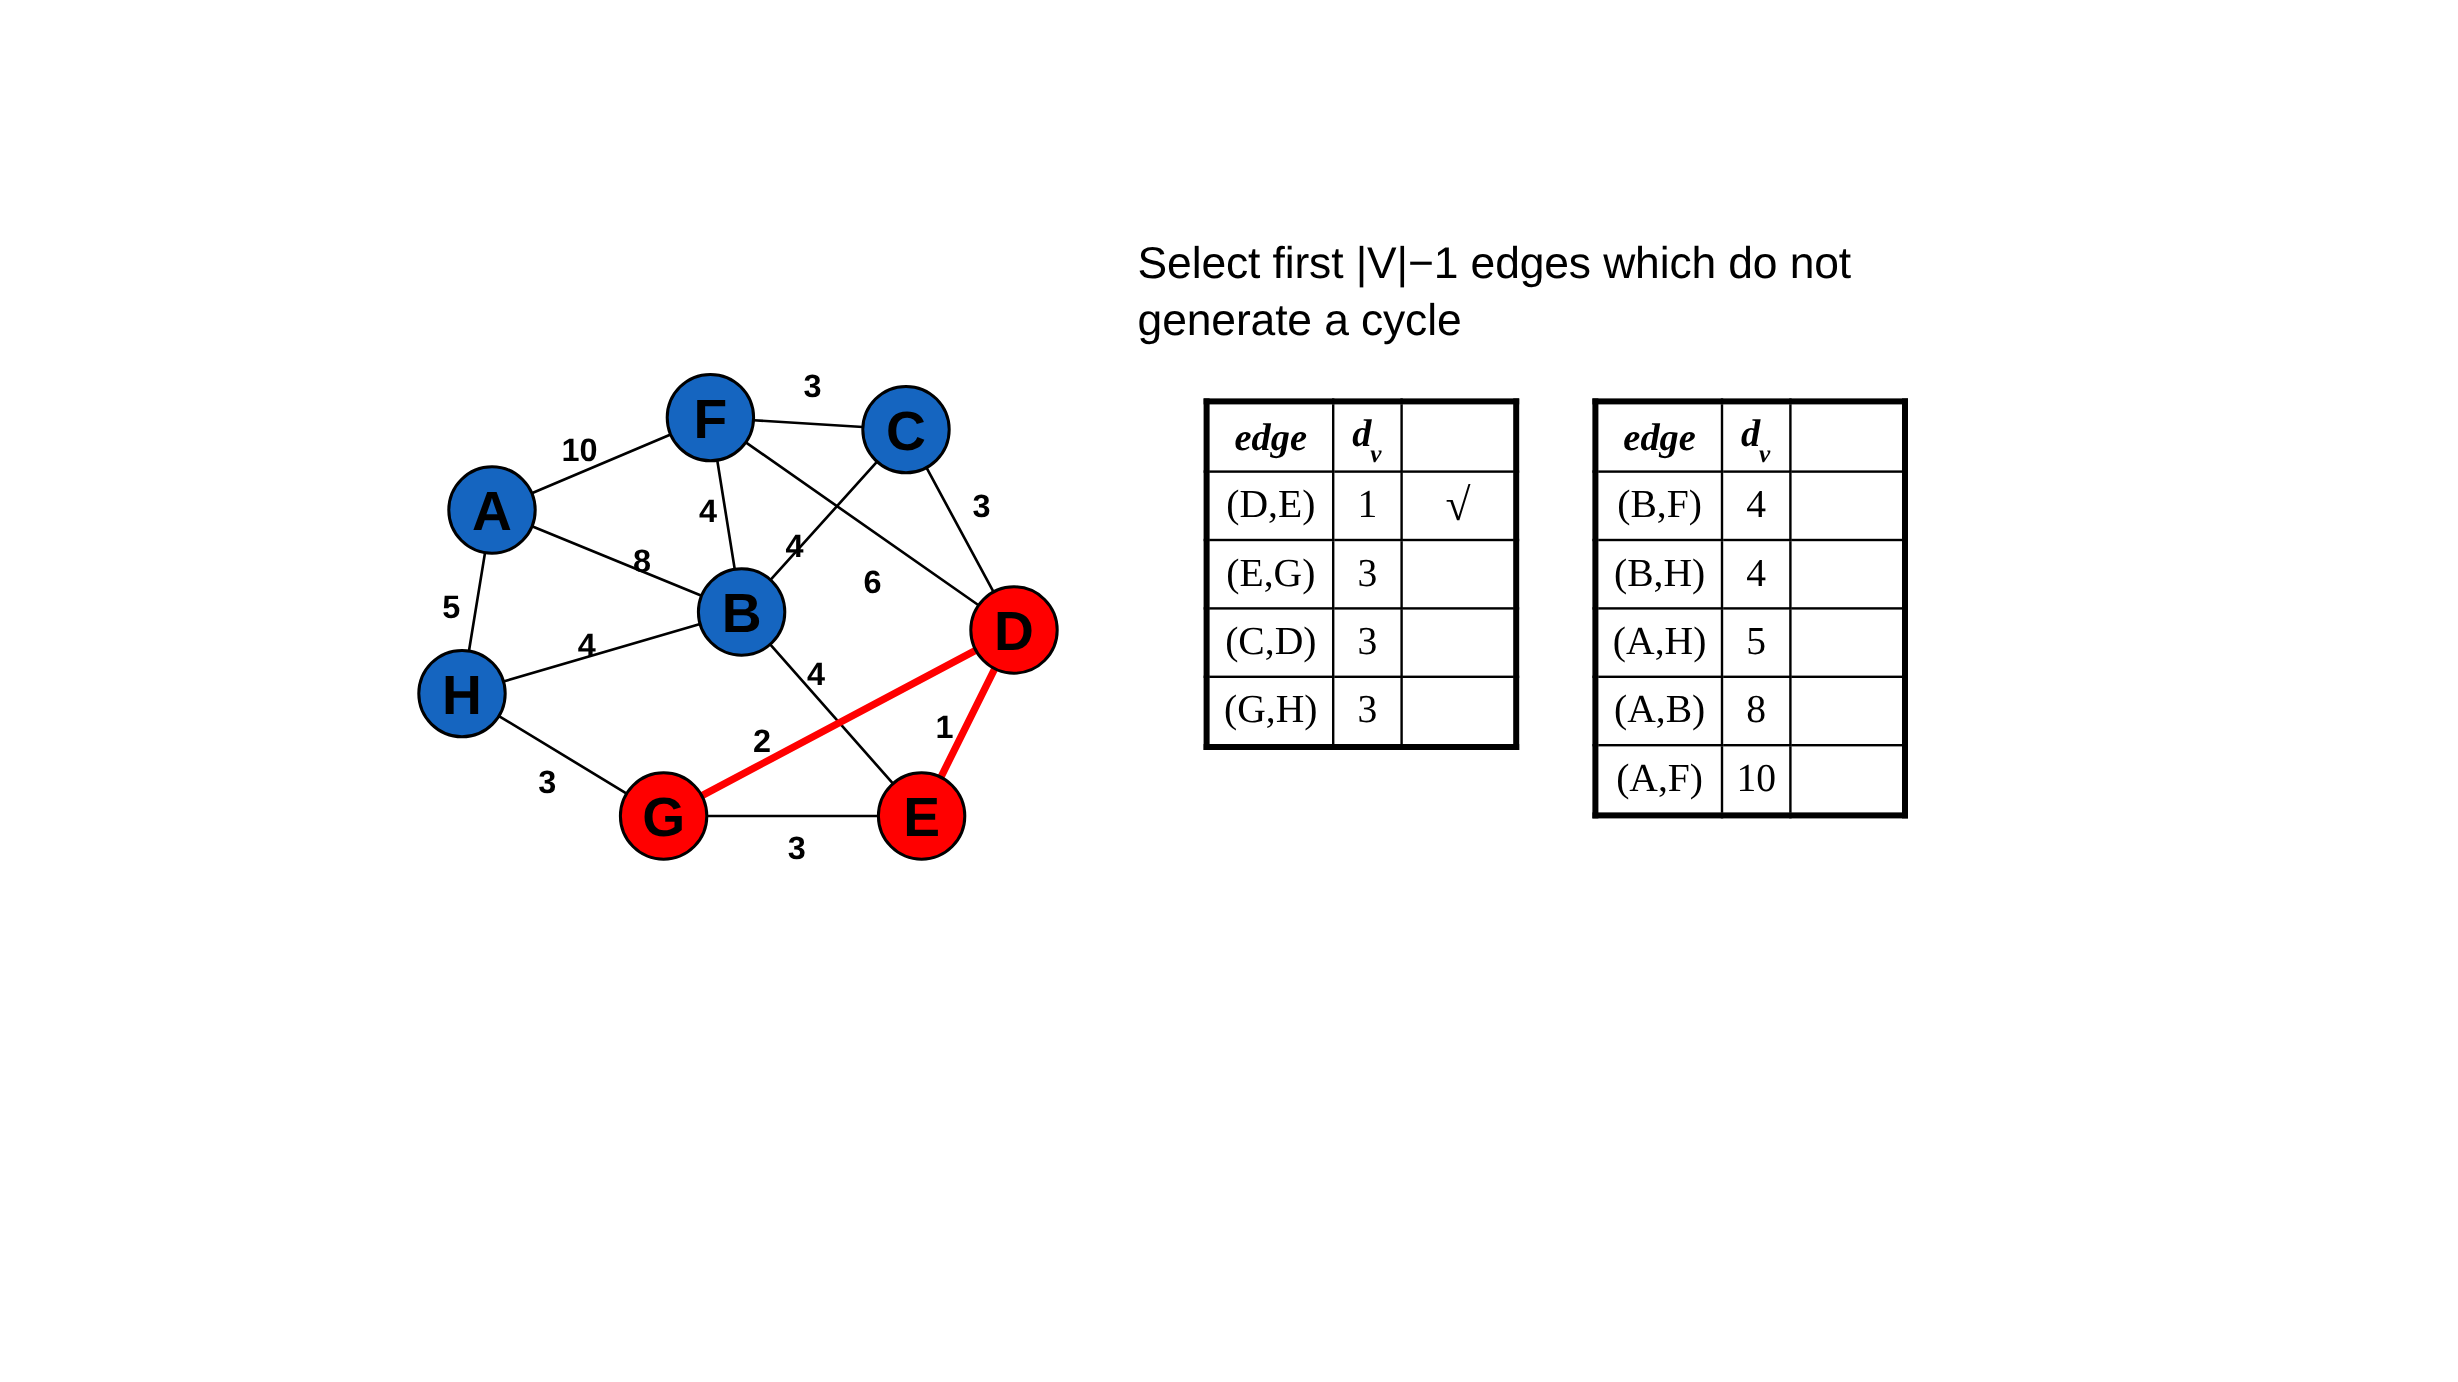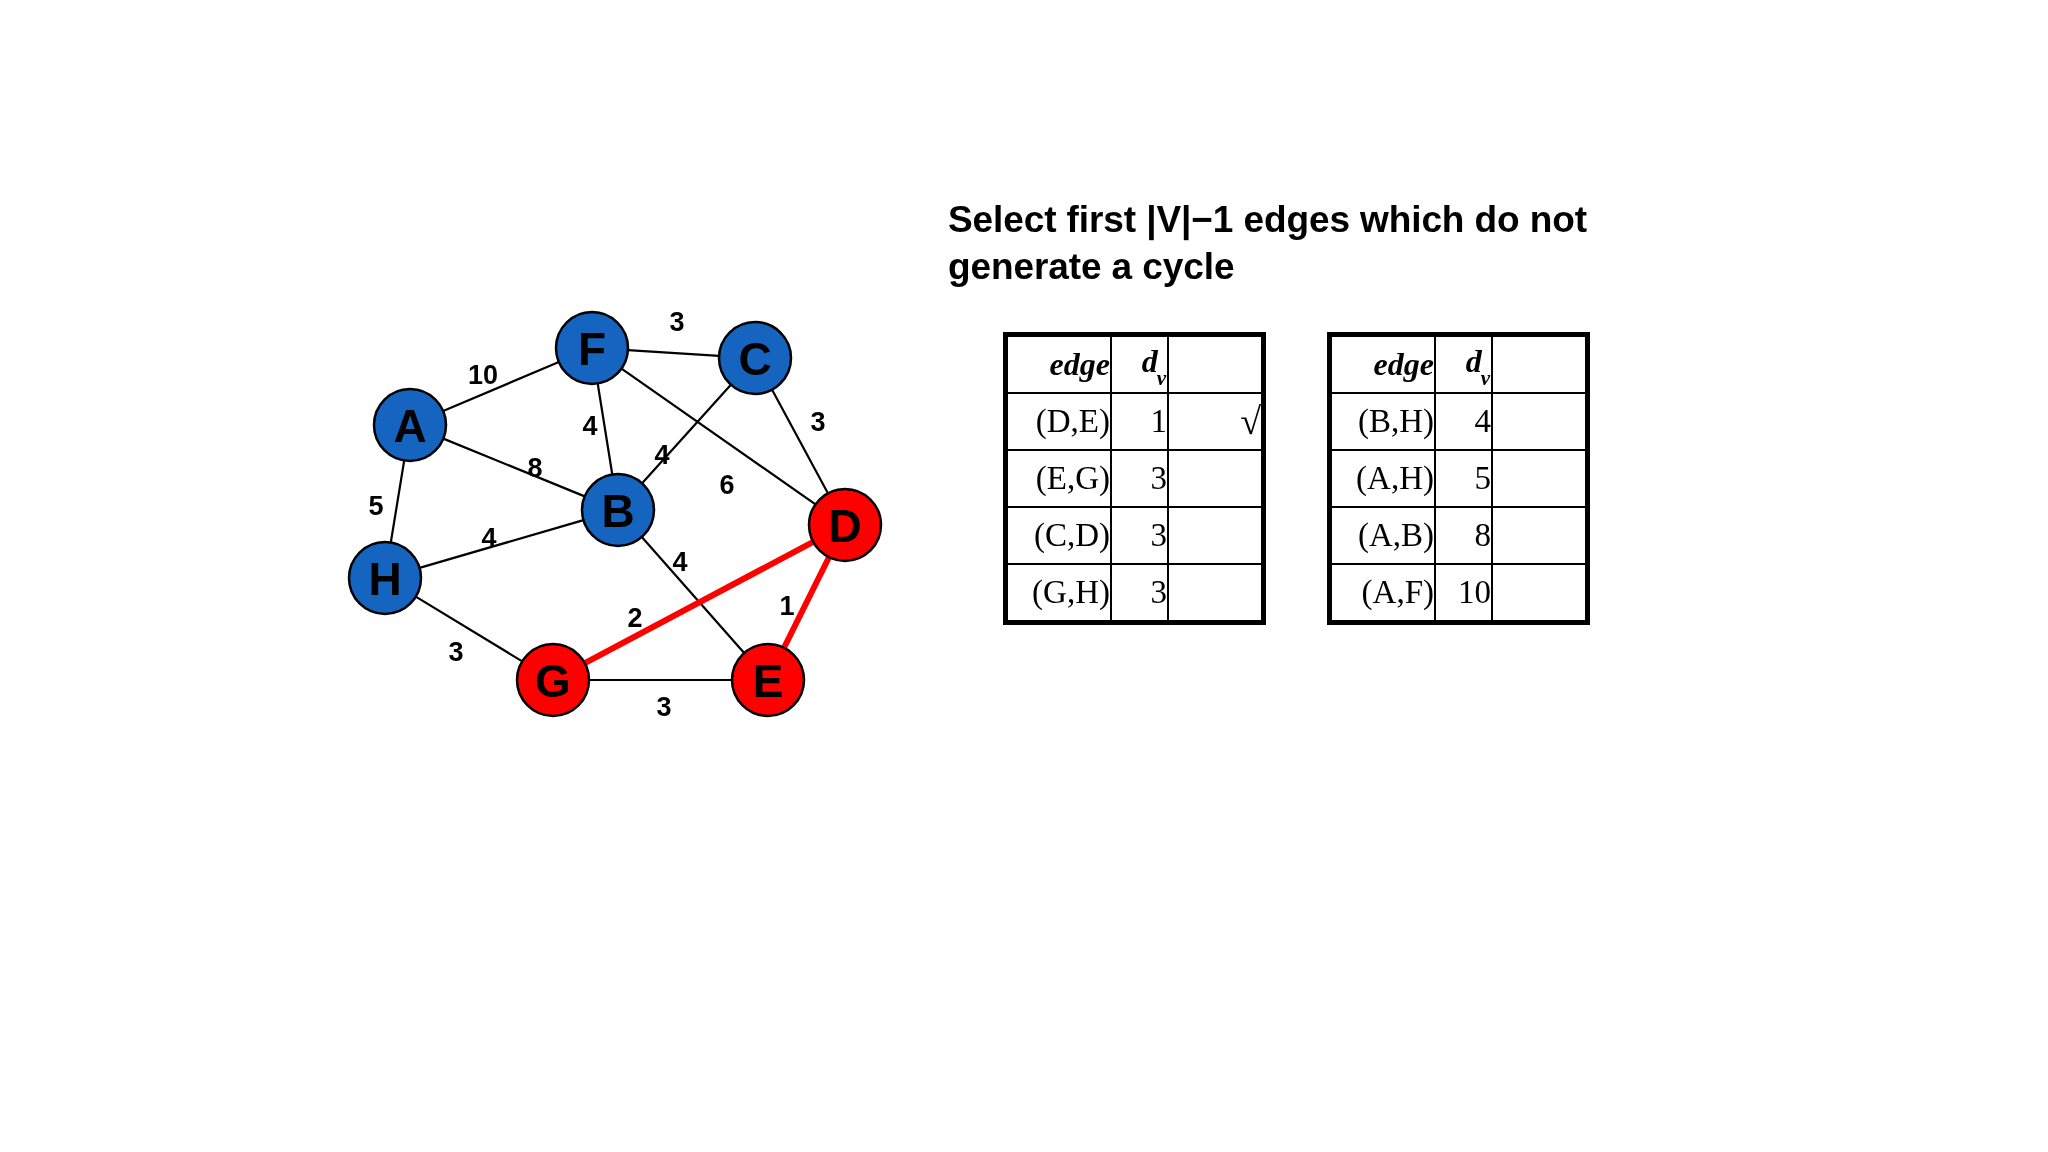--- a/index.html
+++ b/index.html
@@ -18,21 +18,21 @@
   }
 
   
   #instruction-text {
     position: absolute;
     left: 948px;
     top: 196px;
     width: 640px;
     font-size: 37px;
     line-height: 1.28;
-    font-weight: 700;
+    font-weight: 400;
     color: #000000;
     letter-spacing: -0.1px;
   }
 
   
   #graph-figure {
     position: absolute;
     left: 0px;
     top: 0px;
     width: 980px;
@@ -67,21 +67,21 @@
     background: #ffffff;
     border: 5px solid #000000;
     font-family: "Liberation Serif", serif;
   }
   #edge-table-1 { left: 1003px; top: 332px; }
   #edge-table-2 { left: 1327px; top: 332px; }
 
   .edge-table td, .edge-table th {
     border: 2px solid #000000;
     padding: 0;
-    text-align: right;
+    text-align: center;
     vertical-align: middle;
     height: 55px;
     font-size: 33px;
     font-weight: 400;
     color: #000000;
   }
   .col-edge  { width: 102px; }
   .col-dv    { width: 55px;  }
   .col-mark  { width = 92px; width: 92px; }
 
@@ -202,20 +202,25 @@
 <table class="edge-table" id="edge-table-2">
   <thead>
     <tr>
       <th class="col-edge">edge</th>
       <th class="col-dv hdr-dv"><span>d</span><span class="sub">v</span></th>
       <th class="col-mark"></th>
     </tr>
   </thead>
   <tbody>
       <tr>
+        <td class="col-edge">(B,F)</td>
+        <td class="col-dv">4</td>
+        <td class="col-mark"></td>
+      </tr>
+      <tr>
         <td class="col-edge">(B,H)</td>
         <td class="col-dv">4</td>
         <td class="col-mark"></td>
       </tr>
       <tr>
         <td class="col-edge">(A,H)</td>
         <td class="col-dv">5</td>
         <td class="col-mark"></td>
       </tr>
       <tr>

